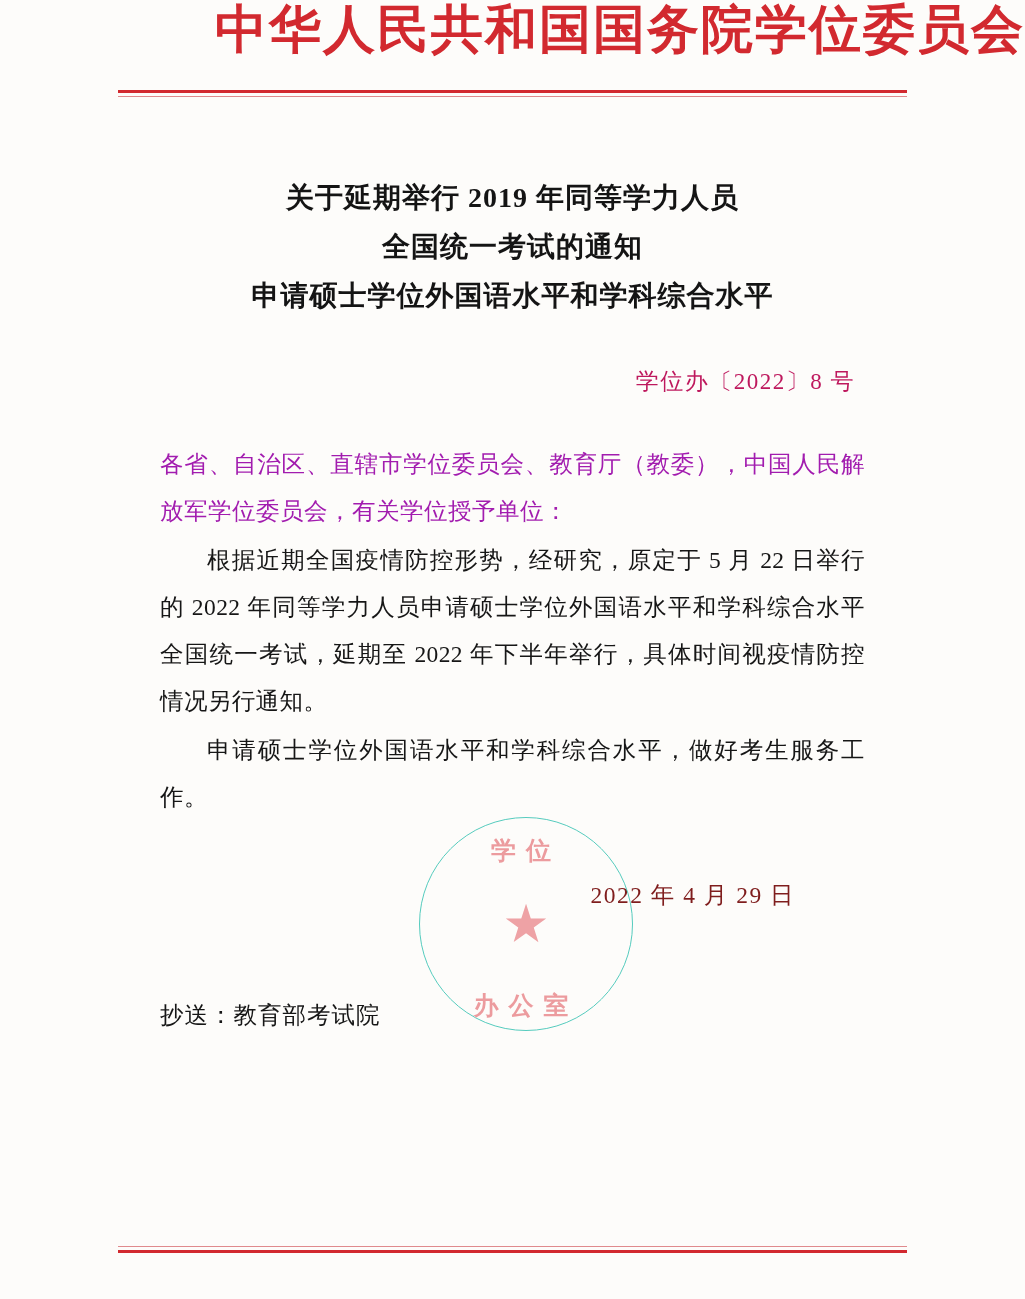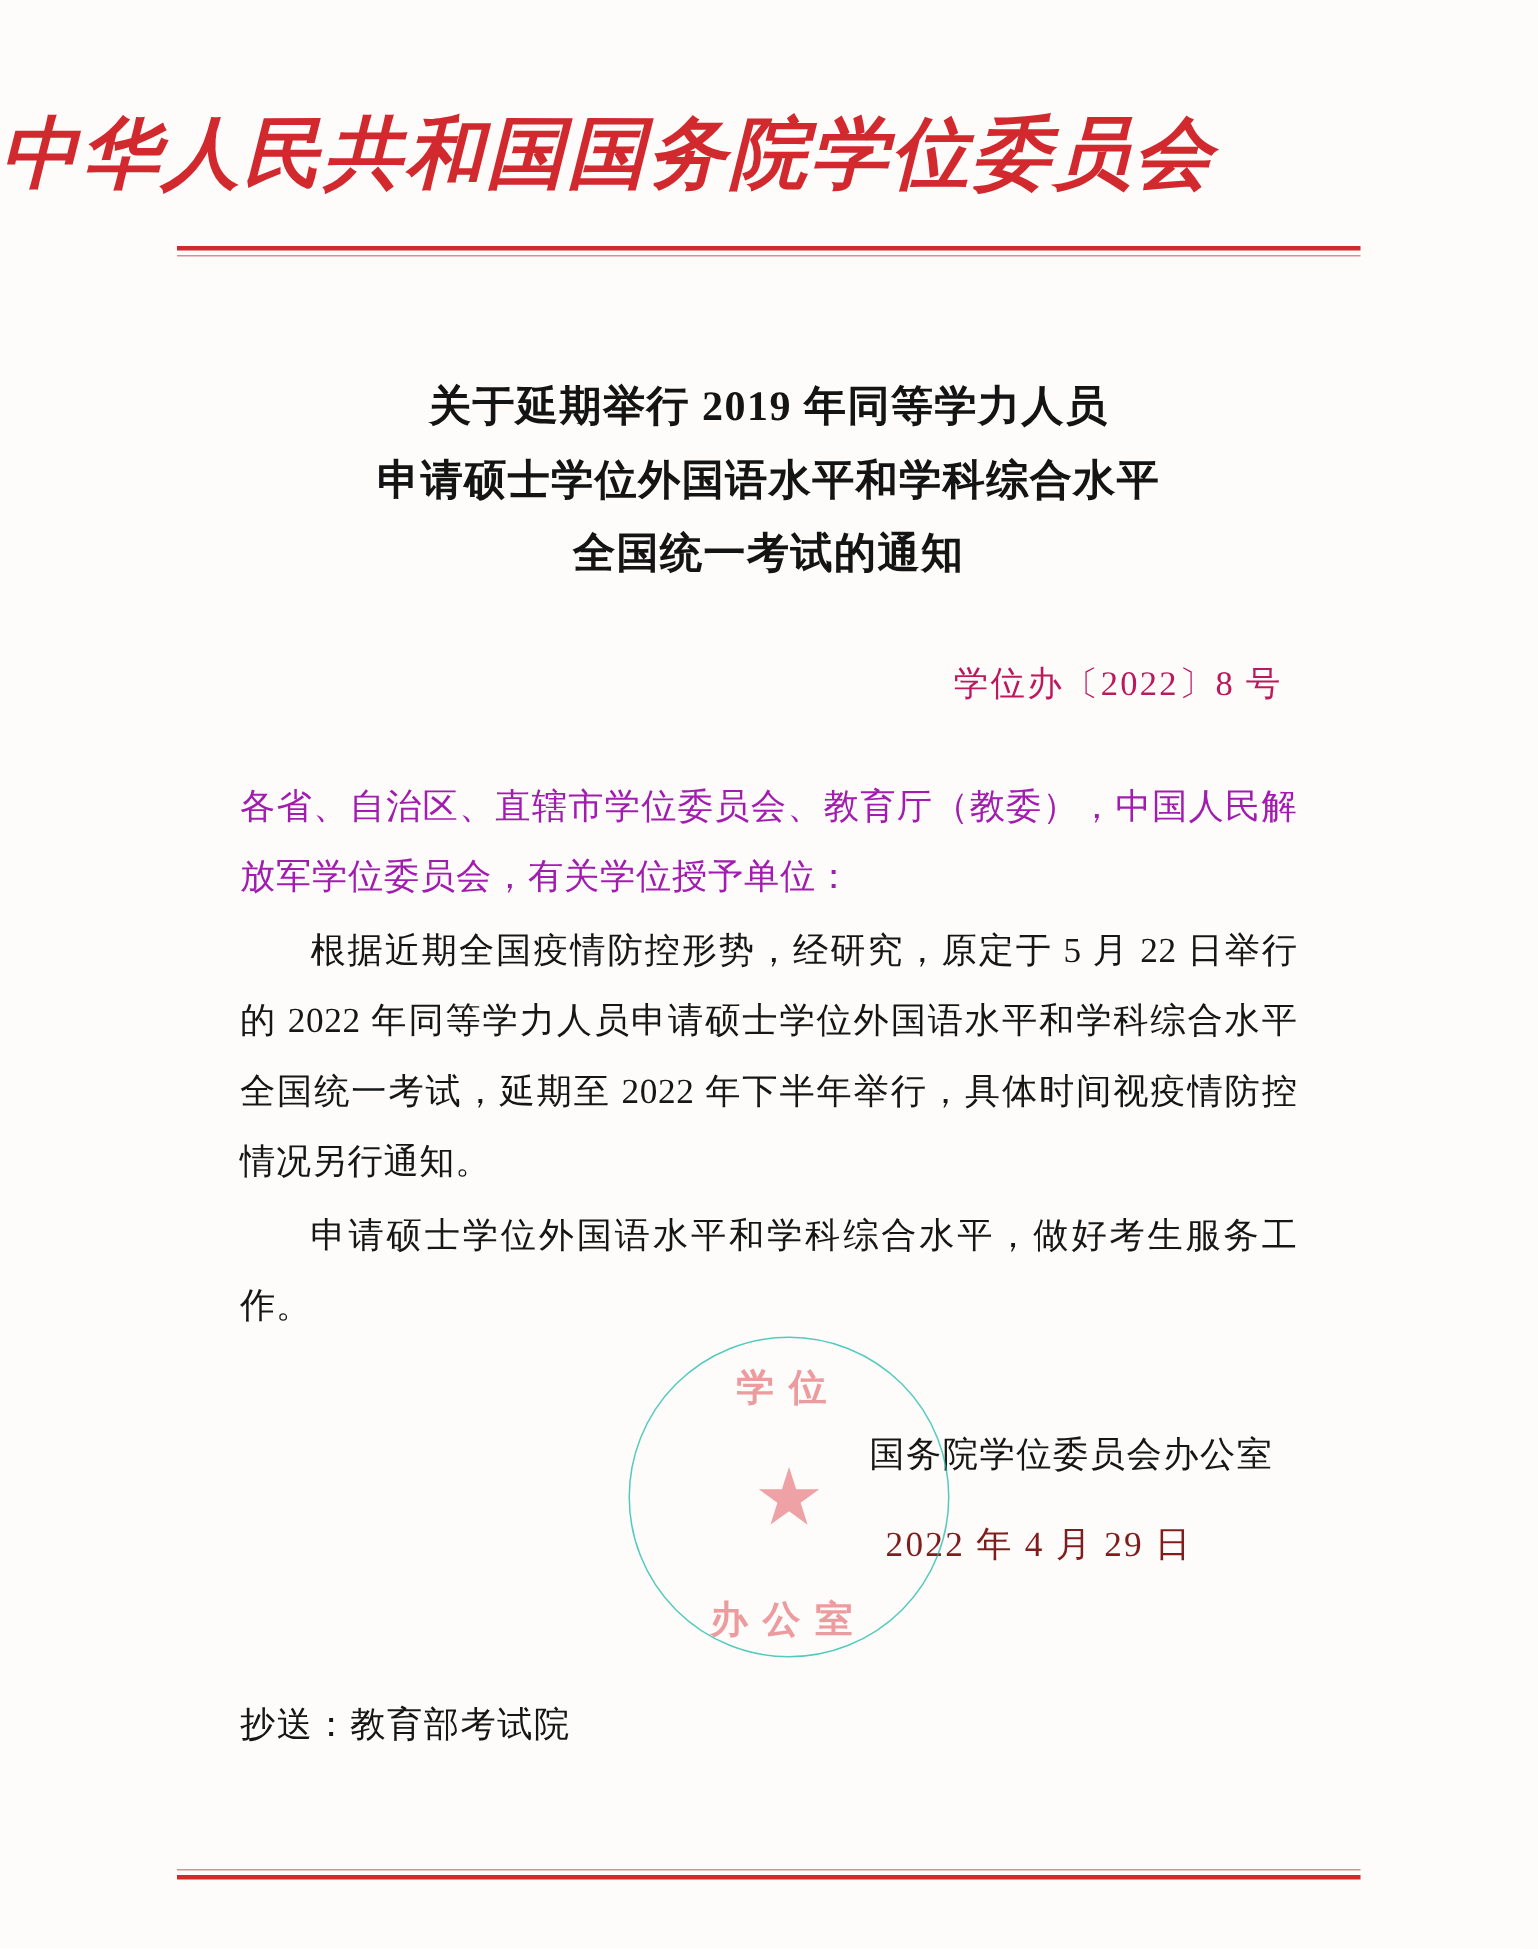--- a/index.html
+++ b/index.html
@@ -18,23 +18,21 @@
   .page {
     position: relative;
     width: 1025px;
     height: 1299px;
     background: #fdfcfa;
     box-sizing: border-box;
   }
 
   
   .letterhead {
-    padding-top: 74px;
-    text-align: left;
-    font-style: italic;
+    text-align: right;
   }
   .letterhead-title {
     font-family: "Liberation Serif", "DejaVu Serif", serif;
     color: #d2292f;
     font-weight: 700;
     font-size: 52px;
     letter-spacing: 2px;
     line-height: 1.15;
     white-space: nowrap;
   }
@@ -199,39 +197,38 @@
   </div>
   <div class="rule-wrap">
     <div class="rule-thick"></div>
     <div class="rule-thin"></div>
   </div>
 
   <div class="doc-body">
 
     <div class="doc-title">
       <span class="line">关于延期举行 2019 年同等学力人员</span>
+      <span class="line">全国统一考试的通知</span>
       <span class="line">申请硕士学位外国语水平和学科综合水平</span>
-      <span class="line">全国统一考试的通知</span>
     </div>
 
     <div class="doc-number">学位办〔2022〕8 号</div>
 
     <div class="salutation">各省、自治区、直辖市学位委员会、教育厅（教委），中国人民解放军学位委员会，有关学位授予单位：</div>
 
     <div class="para justified">根据近期全国疫情防控形势，经研究，原定于 5 月 22 日举行的 2022 年同等学力人员申请硕士学位外国语水平和学科综合水平全国统一考试，延期至 2022 年下半年举行，具体时间视疫情防控情况另行通知。</div>
 
     <div class="para justified">申请硕士学位外国语水平和学科综合水平，做好考生服务工作。</div>
 
     <div class="signature">
       <div class="seal">
         <div class="seal-top-text">学位</div>
         <div class="seal-star">★</div>
         <div class="seal-bottom-text">办公室</div>
       </div>
-      <div class="sign-org">国务院学位委员会办公室</div>
       <div class="sign-date">2022 年 4 月 29 日</div>
     </div>
 
     <div class="cc-line">抄送：教育部考试院</div>
   </div>
 
   <div class="footer-rule-wrap">
     <div class="footer-rule-thin"></div>
     <div class="footer-rule-thick"></div>
   </div>

